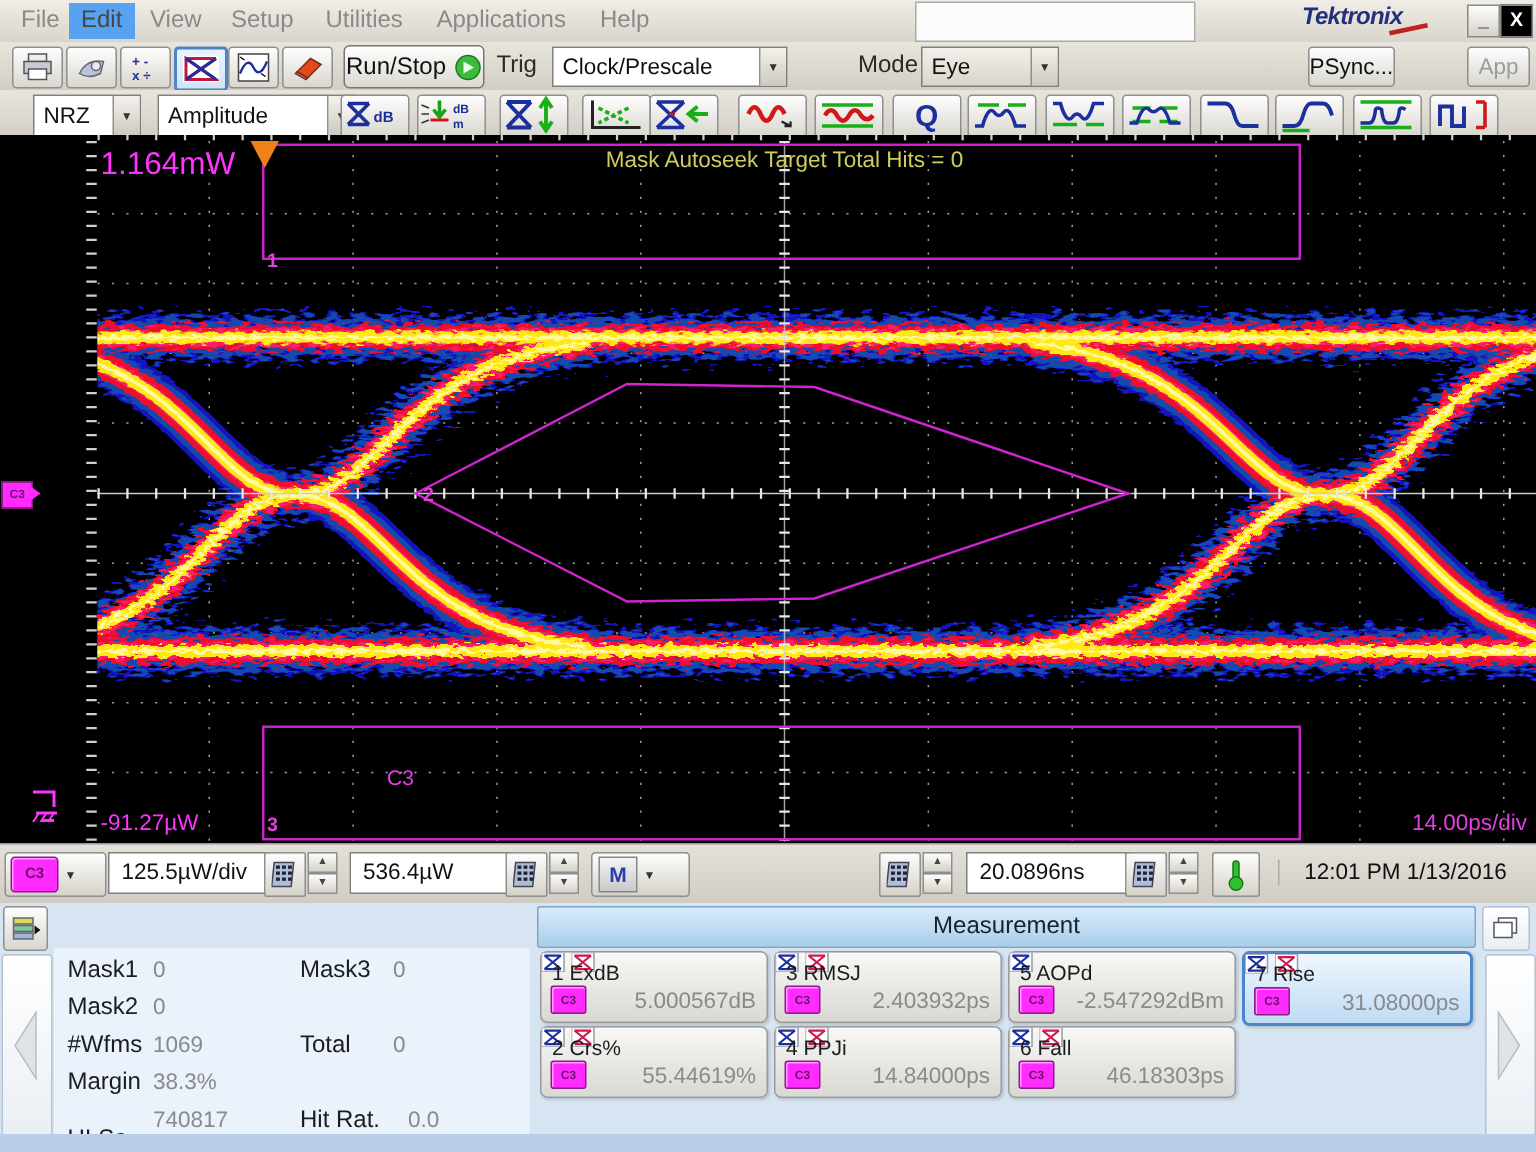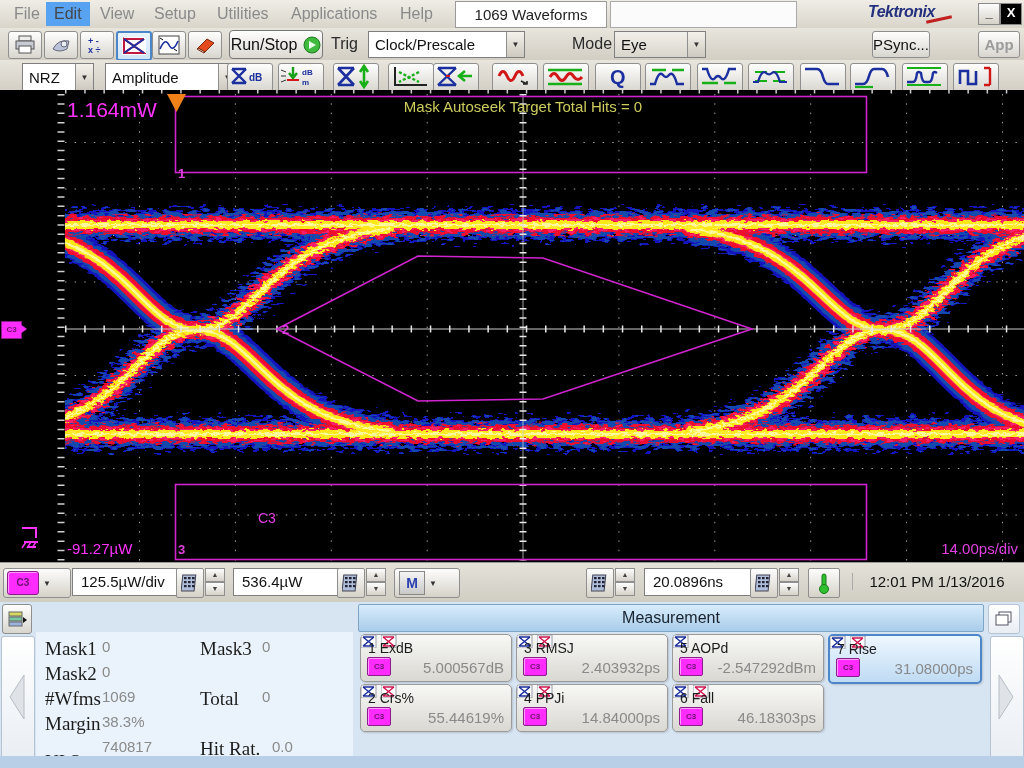--- a/index.html
+++ b/index.html
@@ -27,41 +27,41 @@
   #runstop{left:229px;top:2px;width:92px;height:27px;border:1px solid #777;border-radius:4px;
     background:linear-gradient(#fefefe,#dcd9d1);font-size:16px;color:#111;display:flex;align-items:center;justify-content:center;gap:6px;}
   .lbl{font-size:16px;color:#2a2a2a;}
   .combo{background:#fff;border:1px solid #7f7f7f;display:flex;align-items:center;}
   .combo .cv{flex:1;padding-left:6px;font-size:15px;color:#111;white-space:nowrap;overflow:hidden;}
   .combo .ca{width:17px;align-self:stretch;background:linear-gradient(#f4f2ec,#cdc9bf);
     border-left:1px solid #8f8f8f;display:flex;align-items:center;justify-content:center;font-size:8px;color:#333;}
   .combo.gray{background:linear-gradient(#f2f0ea,#d8d5cc);}
   .mbtn{font-size:15px;color:#111;background:linear-gradient(#fefefe,#d8d6ce);
     border:1px solid #8f8f8f;border-radius:3px;display:flex;align-items:center;justify-content:center;}
-  .mbtn.dis{color:#9b9b9b;font-weight:bold;}
+  .mbtn.dis{color:#9b9b9b;}
   .icon36{top:3px;width:44px;height:27px;}
   
   #plot{left:0;top:90px;width:1024px;height:472px;background:#000;}
   
   #scalebar{left:0;top:562px;width:1024px;height:40px;background:linear-gradient(#e4e1d9,#cfccc2);border-top:1px solid #9a9a9a;}
   .field{background:#fff;border:1px solid #7f7f7f;font-size:15px;color:#111;line-height:26px;padding-left:8px;}
   .spin{width:20px;height:28px;display:flex;flex-direction:column;}
   .spin div{flex:1;background:linear-gradient(#fdfdfd,#d5d2c8);border:1px solid #8f8f8f;
     font-size:7px;color:#444;text-align:center;line-height:12px;}
   .kbtn{width:26px;height:28px;background:linear-gradient(#fdfdfd,#d5d2c8);border:1px solid #8f8f8f;border-radius:2px;
     display:flex;align-items:center;justify-content:center;}
   #datetime{font-size:15px;color:#111;}
   #c3combo .chip{width:30px;height:22px;background:#ff2bff;border:1px solid #8a1d8a;border-radius:3px;
     color:#6b116b;font-size:10px;font-weight:bold;text-align:center;line-height:22px;box-shadow:inset 1px 1px 0 #ff9bff;}
   
   #bottom{left:0;top:602px;width:1024px;height:166px;background:#d7e4f1;}
   .phdr{height:26px;background:linear-gradient(#d8ecfb,#a9cdea);border:1px solid #7fa5c6;border-radius:2px;
     text-align:center;line-height:26px;font-size:16px;color:#17222e;}
   #maskbody{left:36px;top:30px;width:317px;height:126px;background:#eaf3fb;}
-  .mlbl{font-size:19px;color:#1c1c1c;font-family:Liberation Serif, serif;}
+  .mlbl{font-size:16px;color:#1c1c1c;}
   .mval{font-size:15px;color:#8a8a8a;}
   .cell{border:1px solid #9a9a9a;border-radius:5px;background:linear-gradient(#f8f8f6,#d9d8d2);box-shadow:1px 1px 2px rgba(0,0,0,.15);}
   .cell.sel{border:2px solid #4a86c8;background:linear-gradient(#eef7ff,#bfdbf3);}
   .cname{left:7px;top:5px;font-size:14px;color:#1c1c1c;}
   .cval{right:7px;bottom:5px;font-size:15px;color:#8a8a8a;}
   .cbadge{left:6px;bottom:5px;width:22px;height:17px;background:#ff2bff;border:1px solid #8a1d8a;border-radius:2px;
     color:#6b116b;font-size:8px;font-weight:bold;text-align:center;line-height:17px;box-shadow:inset 1px 1px 0 #ff9bff;}
   .micons{right:6px;top:4px;display:flex;gap:4px;}
   .chev{width:30px;height:120px;display:flex;align-items:center;justify-content:center;}
   .sidebtn{background:linear-gradient(#ffffff,#e9eef4);border:1px solid #b5c3d2;border-radius:3px;}
@@ -72,21 +72,20 @@
 <div id="screen">
 
   <div id="menubar" class="abs">
     <div class="abs menu-item" style="left:6px">File</div>
     <div class="abs menu-item active" style="left:46px">Edit</div>
     <div class="abs menu-item" style="left:92px">View</div>
     <div class="abs menu-item" style="left:146px">Setup</div>
     <div class="abs menu-item" style="left:209px">Utilities</div>
     <div class="abs menu-item" style="left:283px">Applications</div>
     <div class="abs menu-item" style="left:392px">Help</div>
-    <div id="wfbox" class="abs">1069 Waveforms</div>
     <div id="statusinset" class="abs"></div>
     <div id="brand" class="abs">
       <span>Tektronix</span>
       <span class="swoosh"></span>
     </div>
     <div class="abs winbtn" style="left:978px">_</div>
     <div class="abs winbtn" style="left:1000px;background:#000;color:#fff">X</div>
   </div>
 
   <div id="toolbar1" class="abs">

